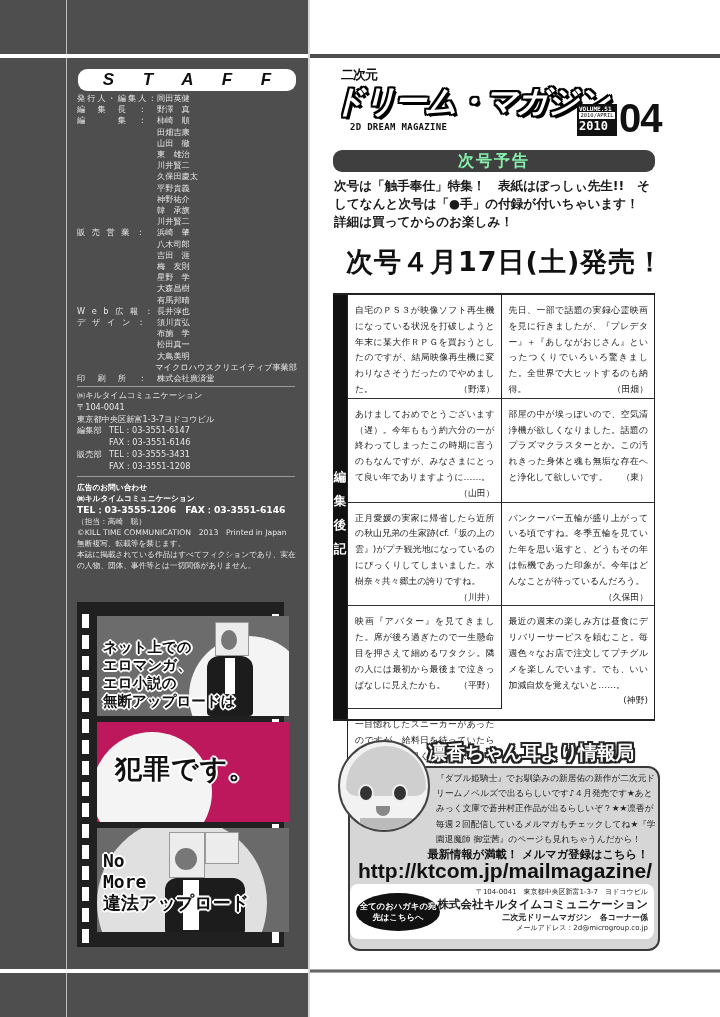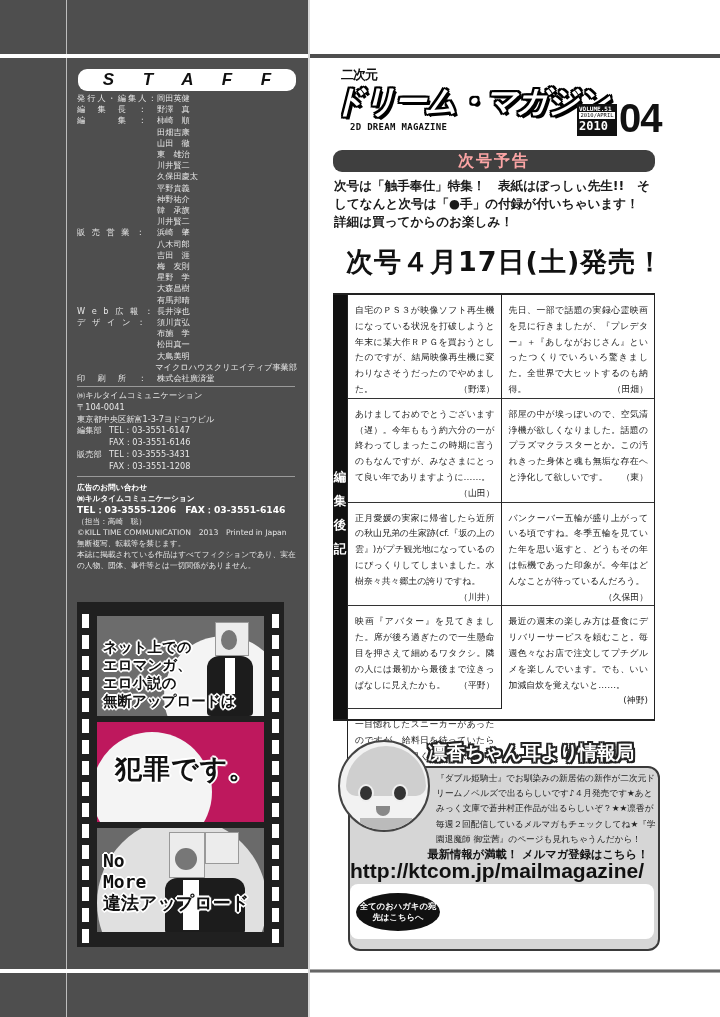--- a/index.html
+++ b/index.html
@@ -40,21 +40,21 @@
   .ad-block .b { font-weight: bold; color: #fff; }
   .ad-block .tel { font-weight: bold; color: #fff; font-size: 9.2px; }
   .ad-block .line { white-space: nowrap; }
 
   
   .film { position: absolute; left: 77px; top: 602px; width: 207px; height: 345px; background: #202020; }
   .film .holes { position: absolute; top: 12px; width: 7px; }
   .film .holes.left { left: 5px; }
   .film .holes.right { right: 5px; }
   .film .hole { width: 7px; height: 14px; background: #fff; margin-bottom: 7px; }
-  .frame { position: absolute; left: 20px; width: 167px; overflow: hidden; }
+  .frame { position: absolute; left: 20px; width: 192px; overflow: hidden; }
   .frame1 { top: 14px; height: 100px; background: #6c6c6c; }
   .frame2 { top: 120px; height: 100px; background: #be185d; }
   .frame3 { top: 226px; height: 104px; background: #6a6a6a; }
   .frame .moon { position: absolute; border-radius: 50%; background: #f4f4f4; }
   .frame1 .moon { width: 120px; height: 120px; right: -20px; top: 20px; }
   .frame2 .moon { width: 120px; height: 120px; left: -5px; top: 10px; }
   .frame3 .moon { width: 170px; height: 170px; left: 0px; top: -10px; background: #e0e0e0; }
   .figure { position: absolute; }
   .figure .box { position: absolute; background: #ececec; border: 1px solid #999; }
   .figure .face { position: absolute; border-radius: 50%; background: #777; }
@@ -71,21 +71,21 @@
   .logo .main { position: absolute; left: 0; top: 14px; font-weight: bold; font-style: italic; font-size: 32px; color: #fff; letter-spacing: -2px;
      text-shadow: 2px 0 #000, -2px 0 #000, 0 2px #000, 0 -2px #000, 2px 2px #000, -2px -2px #000, 2px -2px #000, -2px 2px #000, 3px 3px #000; }
   .logo .eng { position: absolute; left: 3px; top: 56px; font-family: "DejaVu Sans Mono", monospace; font-weight: bold; font-size: 9px; color: #111; letter-spacing: 0.3px; margin-left: 14px; }
   .logo .vol { position: absolute; left: 244px; top: 38px; width: 40px; height: 32px; background: #111; color: #fff; font-family: "DejaVu Sans Mono", monospace; }
   .logo .vol .l1 { font-size: 6px; font-weight: bold; padding: 1px 2px 0 2px; line-height: 7px; }
   .logo .vol .l2 { font-size: 5.5px; background: #fff; color: #111; margin: 0 2px; line-height: 7px; text-align: center; }
   .logo .vol .l3 { font-size: 12px; font-weight: bold; line-height: 15px; padding-left: 2px; }
   .logo .issue { position: absolute; left: 286px; top: 32px; font-family: "Liberation Sans", sans-serif; font-weight: bold; font-size: 40px; color: #111; line-height: 40px; letter-spacing: -1px; }
 
   .next-banner { position: absolute; left: 333px; top: 150px; width: 322px; height: 22px; background: #3f3f3f; border-radius: 9px;
-     color: #fca5a5; font-weight: bold; font-size: 16px; text-align: center; line-height: 22px; letter-spacing: 2px; }
+     color: #86efac; font-weight: bold; font-size: 16px; text-align: center; line-height: 22px; letter-spacing: 2px; }
   .next-text { position: absolute; left: 334px; top: 177px; width: 325px; font-weight: bold; font-size: 12.6px; line-height: 18px; color: #1a1a1a; }
   .release { position: absolute; left: 346px; top: 244px; width: 300px; font-weight: bold; font-size: 27px; color: #111; letter-spacing: 1px; white-space: nowrap; }
 
   .comments { position: absolute; left: 333px; top: 293px; width: 322px; height: 428px; border-top: 2px solid #222; border-bottom: 2px solid #222; border-right: 1px solid #222; }
   .comments .side { position: absolute; left: 0; top: 0; width: 14px; height: 100%; background: #111; }
   .comments .side-label { position: absolute; left: 0; top: 170px; width: 14px; color: #fff; font-weight: bold; font-size: 12.5px; line-height: 24px; text-align: center; }
   .comments .grid { position: absolute; left: 14px; top: 0; right: 0; bottom: 0; display: grid; grid-template-columns: 1fr 1fr; grid-template-rows: repeat(5, 1fr); }
   .cell { border-left: 1px solid #222; border-bottom: 1px solid #333; padding: 8px 6px 0 7px; font-size: 8.9px; line-height: 15.8px; color: #222; text-align: justify; }
   .cell:nth-last-child(-n+2) { border-bottom: none; }
   .cell .sig { float: right; }
@@ -95,21 +95,21 @@
   .info .title { position: absolute; left: 90px; top: 0; width: 232px; font-weight: bold; font-size: 19px; color: #fff; letter-spacing: -0.5px;
      text-shadow: 2px 0 #222, -2px 0 #222, 0 2px #222, 0 -2px #222, 2px 2px #222, -2px -2px #222, 2px -2px #222, -2px 2px #222; white-space: nowrap; }
   .info .avatar { position: absolute; left: 0; top: 0; width: 92px; height: 92px; border-radius: 50%; background: #f2f2f2; border: 2px solid #444; overflow: hidden; }
   .avatar .hair { position: absolute; left: 6px; top: 4px; width: 80px; height: 50px; background: #cfcfcf; border-radius: 40px 40px 10px 10px; }
   .avatar .eye { position: absolute; top: 42px; width: 16px; height: 18px; border-radius: 50%; background: #333; border: 2px solid #eee; }
   .avatar .eye.l { left: 18px; } .avatar .eye.r { left: 52px; }
   .avatar .mouth { position: absolute; left: 36px; top: 64px; width: 14px; height: 10px; background: #888; border-radius: 0 0 8px 8px; }
   .avatar .book { position: absolute; left: 20px; top: 76px; width: 52px; height: 20px; background: #bbb; }
   .info .body { position: absolute; left: 98px; top: 31px; width: 222px; font-size: 8.7px; line-height: 15.2px; color: #222; }
   .info .cta { position: absolute; left: 64px; top: 107px; width: 272px; text-align: center; font-weight: bold; font-size: 11.3px; color: #111; }
-  .info .url { position: absolute; left: 12px; top: 119px; width: 272px; font-family: "Liberation Sans", sans-serif; font-weight: bold; font-size: 21px; color: #111; letter-spacing: 0; }
+  .info .url { position: absolute; left: 20px; top: 119px; width: 272px; font-family: "Liberation Sans", sans-serif; font-weight: bold; font-size: 21px; color: #111; letter-spacing: 0; }
   .info .addr { position: absolute; left: 12px; top: 144px; width: 304px; height: 55px; background: #fff; border-radius: 8px; }
   .addr .oval { position: absolute; left: 6px; top: 9px; width: 84px; height: 38px; border-radius: 50%; background: #111; color: #fff; font-weight: bold; font-size: 8.4px; line-height: 11px; text-align: center; padding-top: 8px; }
   .addr .right { position: absolute; right: 6px; top: 3px; text-align: right; color: #222; }
   .addr .r1 { font-size: 7px; line-height: 10px; }
   .addr .r2 { font-weight: bold; font-size: 11.5px; line-height: 15px; }
   .addr .r3 { font-weight: bold; font-size: 8px; line-height: 11px; }
   .addr .r4 { font-size: 7px; line-height: 10px; }
 </style>
 </head>
 <body>
@@ -384,14 +384,20 @@
     <div class="eye r"></div>
     <div class="mouth"></div>
     <div class="book"></div>
   </div>
   <div class="title">凛香ちゃん耳より情報局</div>
   <div class="body">『ダブル姫騎士』でお馴染みの新居佑の新作が二次元ドリームノベルズで出るらしいです♪４月発売です★あとみっく文庫で蒼井村正作品が出るらしいぞ？★★凛香が毎週２回配信しているメルマガもチェックしてね★『学園退魔師 御堂茜』のページも見れちゃうんだから！</div>
   <div class="cta">最新情報が満載！ メルマガ登録はこちら！</div>
   <div class="url">http://ktcom.jp/mailmagazine/</div>
   <div class="addr">
     <div class="oval">全てのおハガキの宛先はこちらへ</div>
+    <div class="right">
+      <div class="r1">〒104-0041　東京都中央区新富1-3-7　ヨドコウビル</div>
+      <div class="r2">株式会社キルタイムコミュニケーション</div>
+      <div class="r3">二次元ドリームマガジン　各コーナー係</div>
+      <div class="r4">メールアドレス：2d@microgroup.co.jp</div>
+    </div>
   </div>
 </div>
 
 </body></html>

